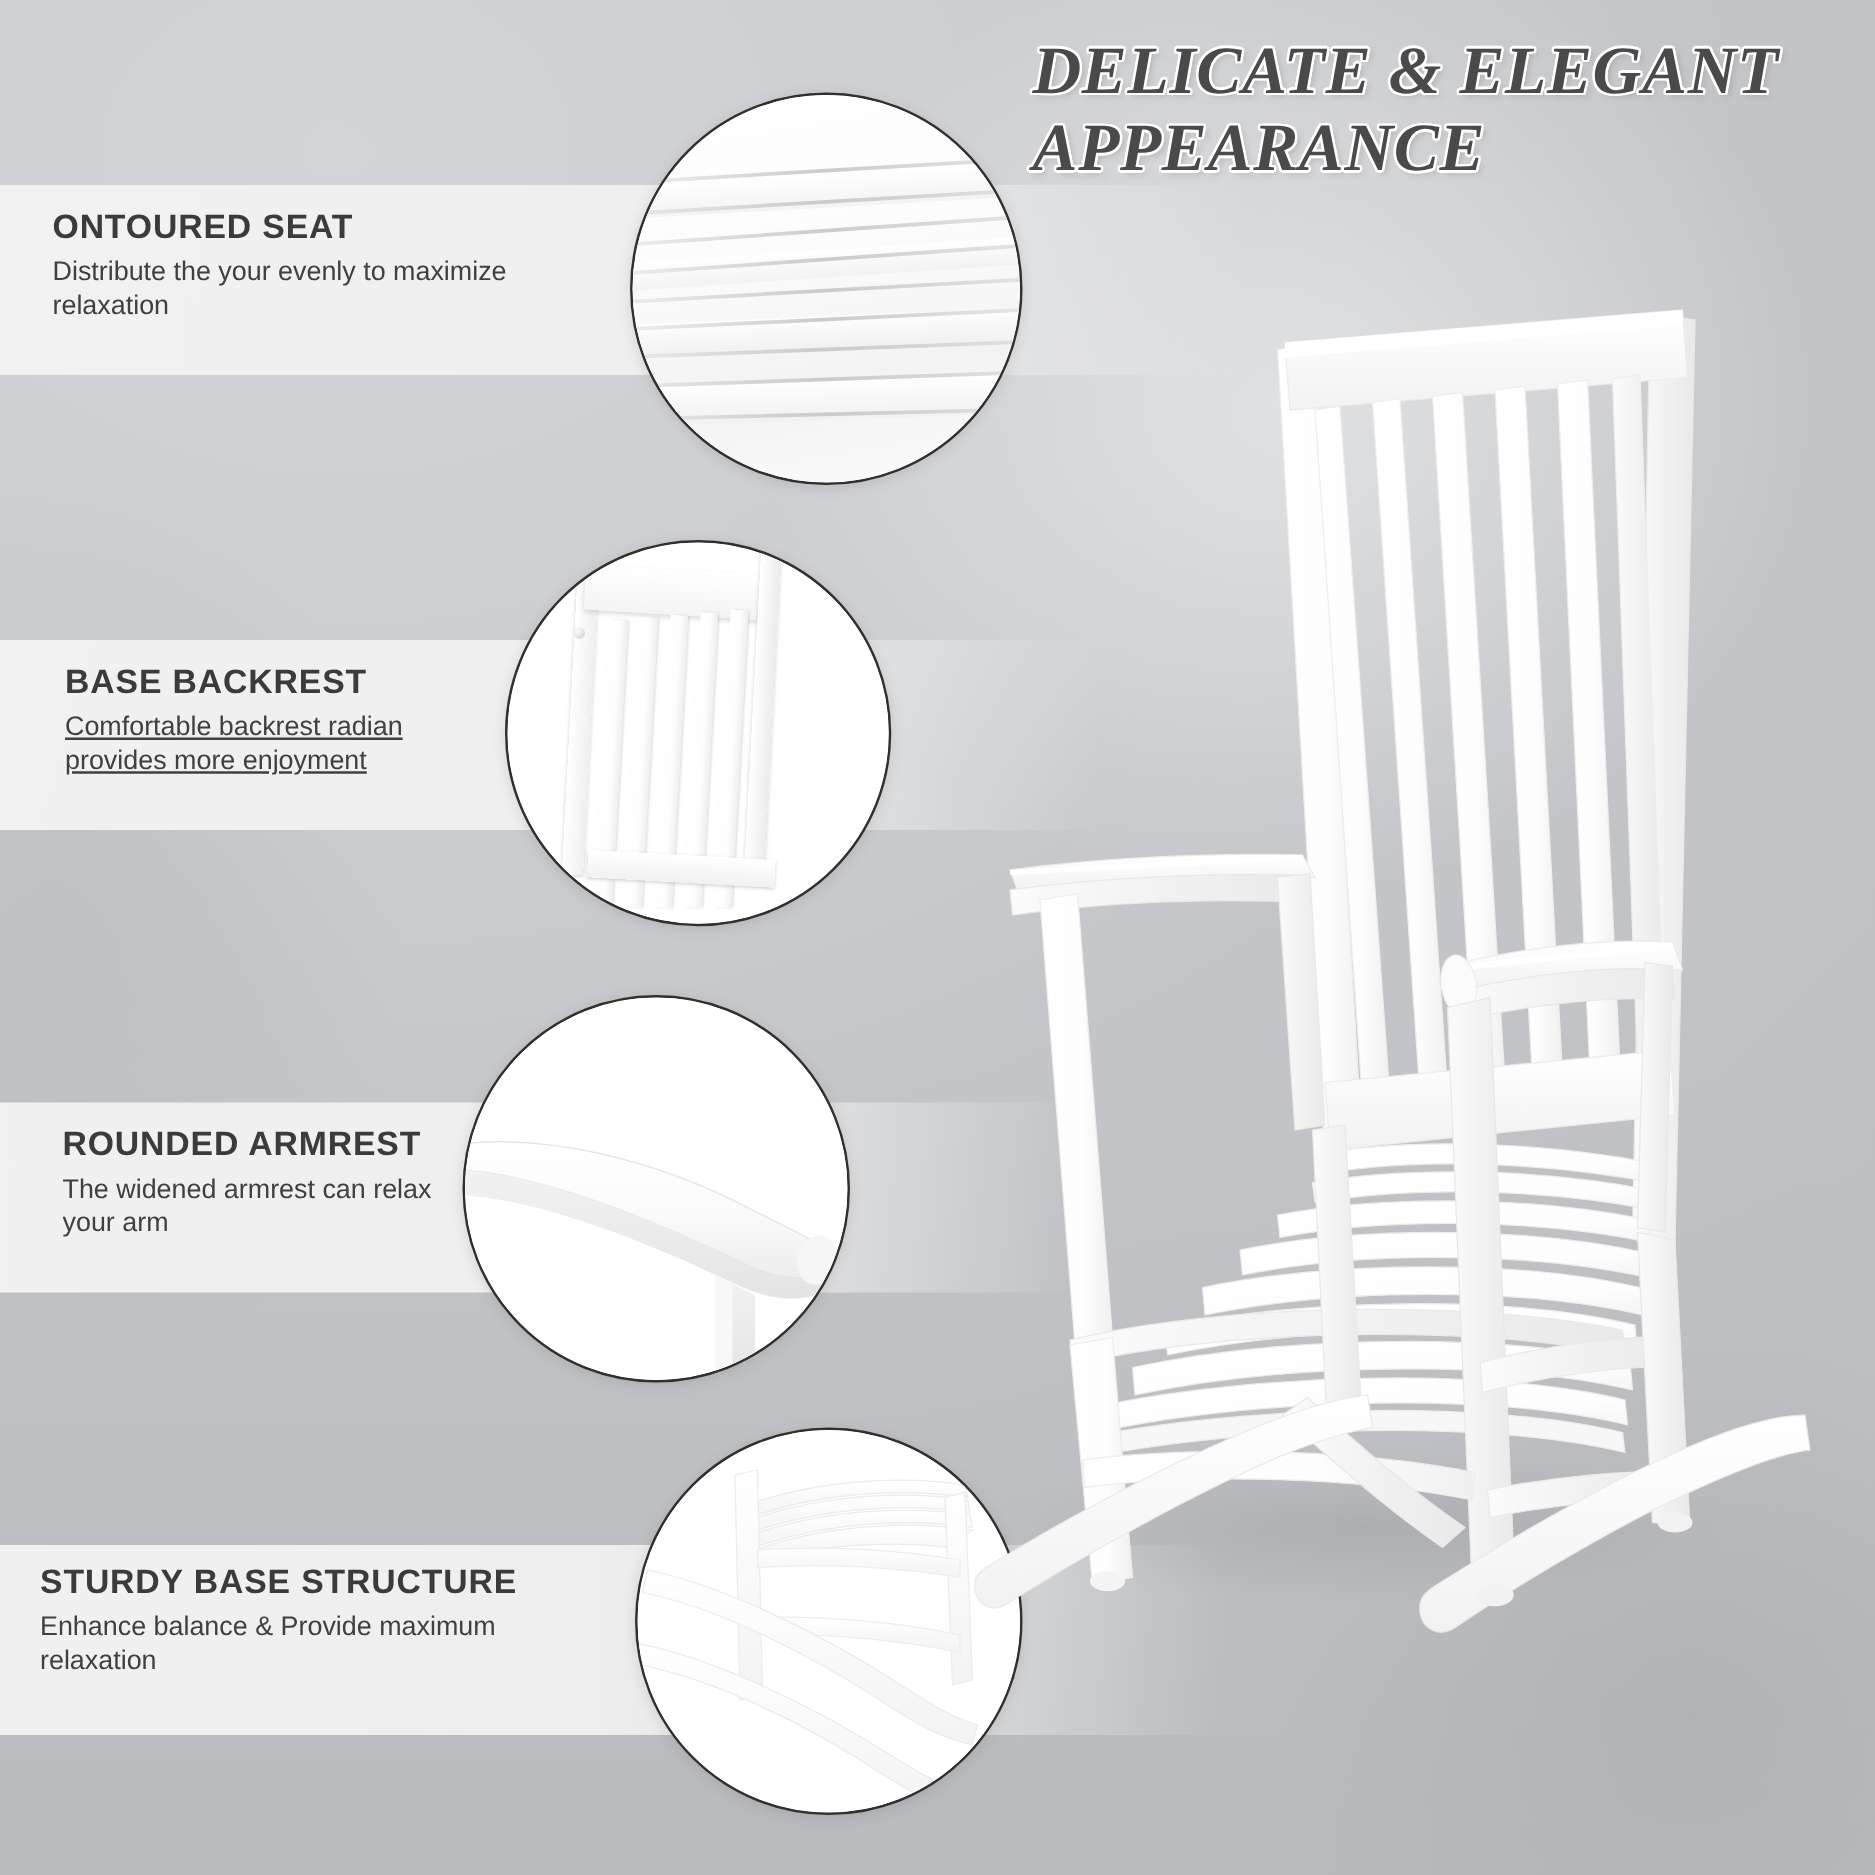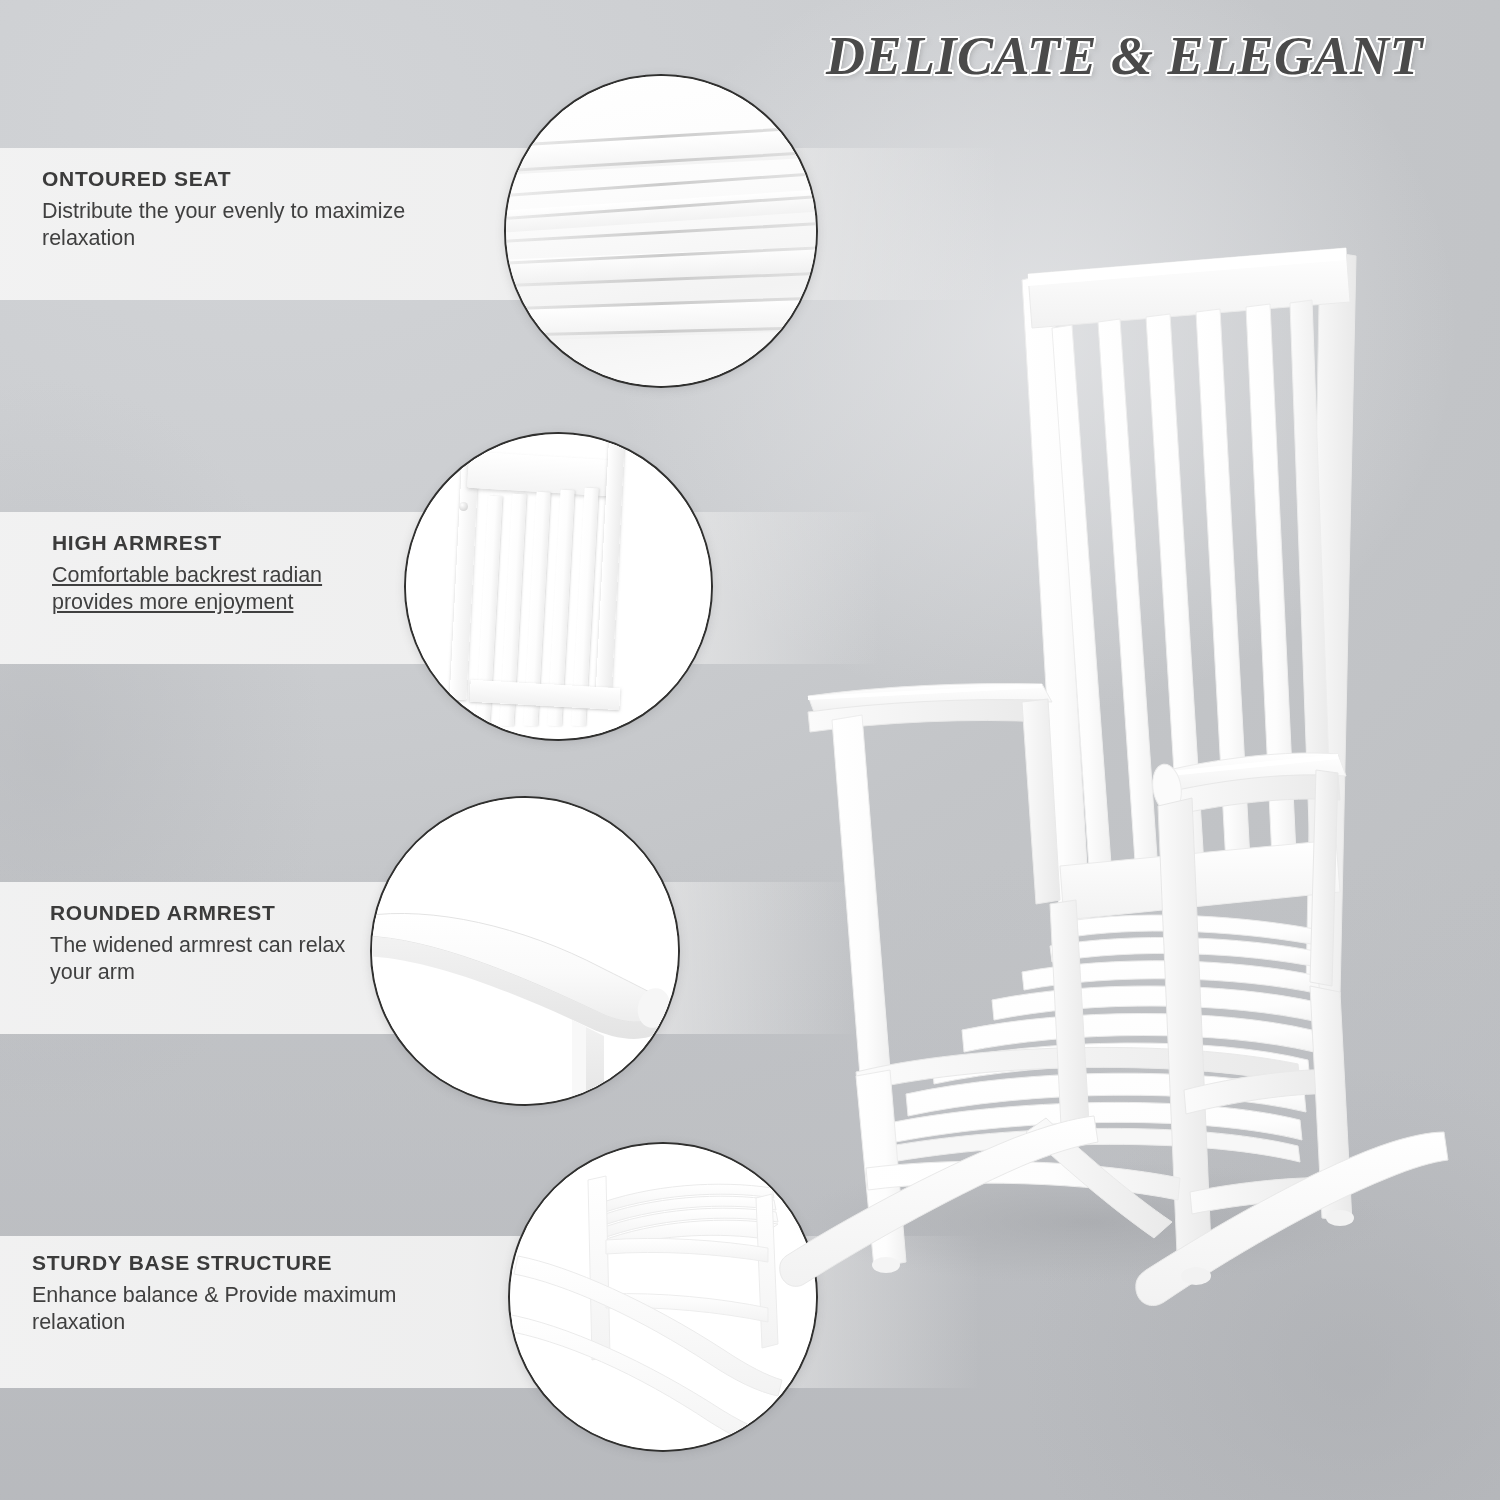--- a/index.html
+++ b/index.html
@@ -52,21 +52,21 @@
   
   .band{
     position:absolute;left:0;height:152px;
     background:linear-gradient(90deg, rgba(243,243,243,.96) 0%, rgba(241,241,241,.95) 48%, rgba(238,238,238,.70) 74%, rgba(236,236,236,0) 100%);
   }
   .feature{
     position:absolute;
     color:#3a3a3a;
   }
   .f-title{
-    font-size:21px;font-weight:bold;letter-spacing:.7px;
+    font-size:27px;font-weight:bold;letter-spacing:.7px;
     color:#3b3b3b;margin:0 0 9px 0;line-height:1;
     white-space:nowrap;
   }
   .f-desc{
     font-size:21.5px;line-height:1.25;color:#404040;margin:0;
     max-width:430px;font-weight:400;
   }
 
   
   .circle{
@@ -98,34 +98,35 @@
 
 <div id="stage">
 
   <div class="shade wall-glow"></div>
   <div class="shade left-dark"></div>
   <div class="shade floor-shade"></div>
   <div class="shade corner-dark"></div>
 
   <div class="title">
     <span class="l1">DELICATE &amp; ELEGANT</span>
+    <span class="l2">APPEARANCE</span>
   </div>
 
   <div class="band" style="top:148px;width:1000px;"></div>
   <div class="band" style="top:512px;width:880px;"></div>
   <div class="band" style="top:882px;width:860px;"></div>
   <div class="band" style="top:1236px;width:980px;"></div>
 
   <div class="feature" style="left:42px;top:168px;">
     <p class="f-title">ONTOURED SEAT</p>
     <p class="f-desc">Distribute the your evenly to maximize relaxation</p>
   </div>
 
   <div class="feature" style="left:52px;top:532px;">
-    <p class="f-title">HIGH ARMREST</p>
+    <p class="f-title">BASE BACKREST</p>
     <p class="f-desc" style="max-width:330px;text-decoration:underline;">Comfortable backrest radian provides more enjoyment</p>
   </div>
 
   <div class="feature" style="left:50px;top:902px;">
     <p class="f-title">ROUNDED ARMREST</p>
     <p class="f-desc" style="max-width:325px;">The widened armrest can relax your arm</p>
   </div>
 
   <div class="feature" style="left:32px;top:1252px;">
     <p class="f-title">STURDY BASE STRUCTURE</p>

